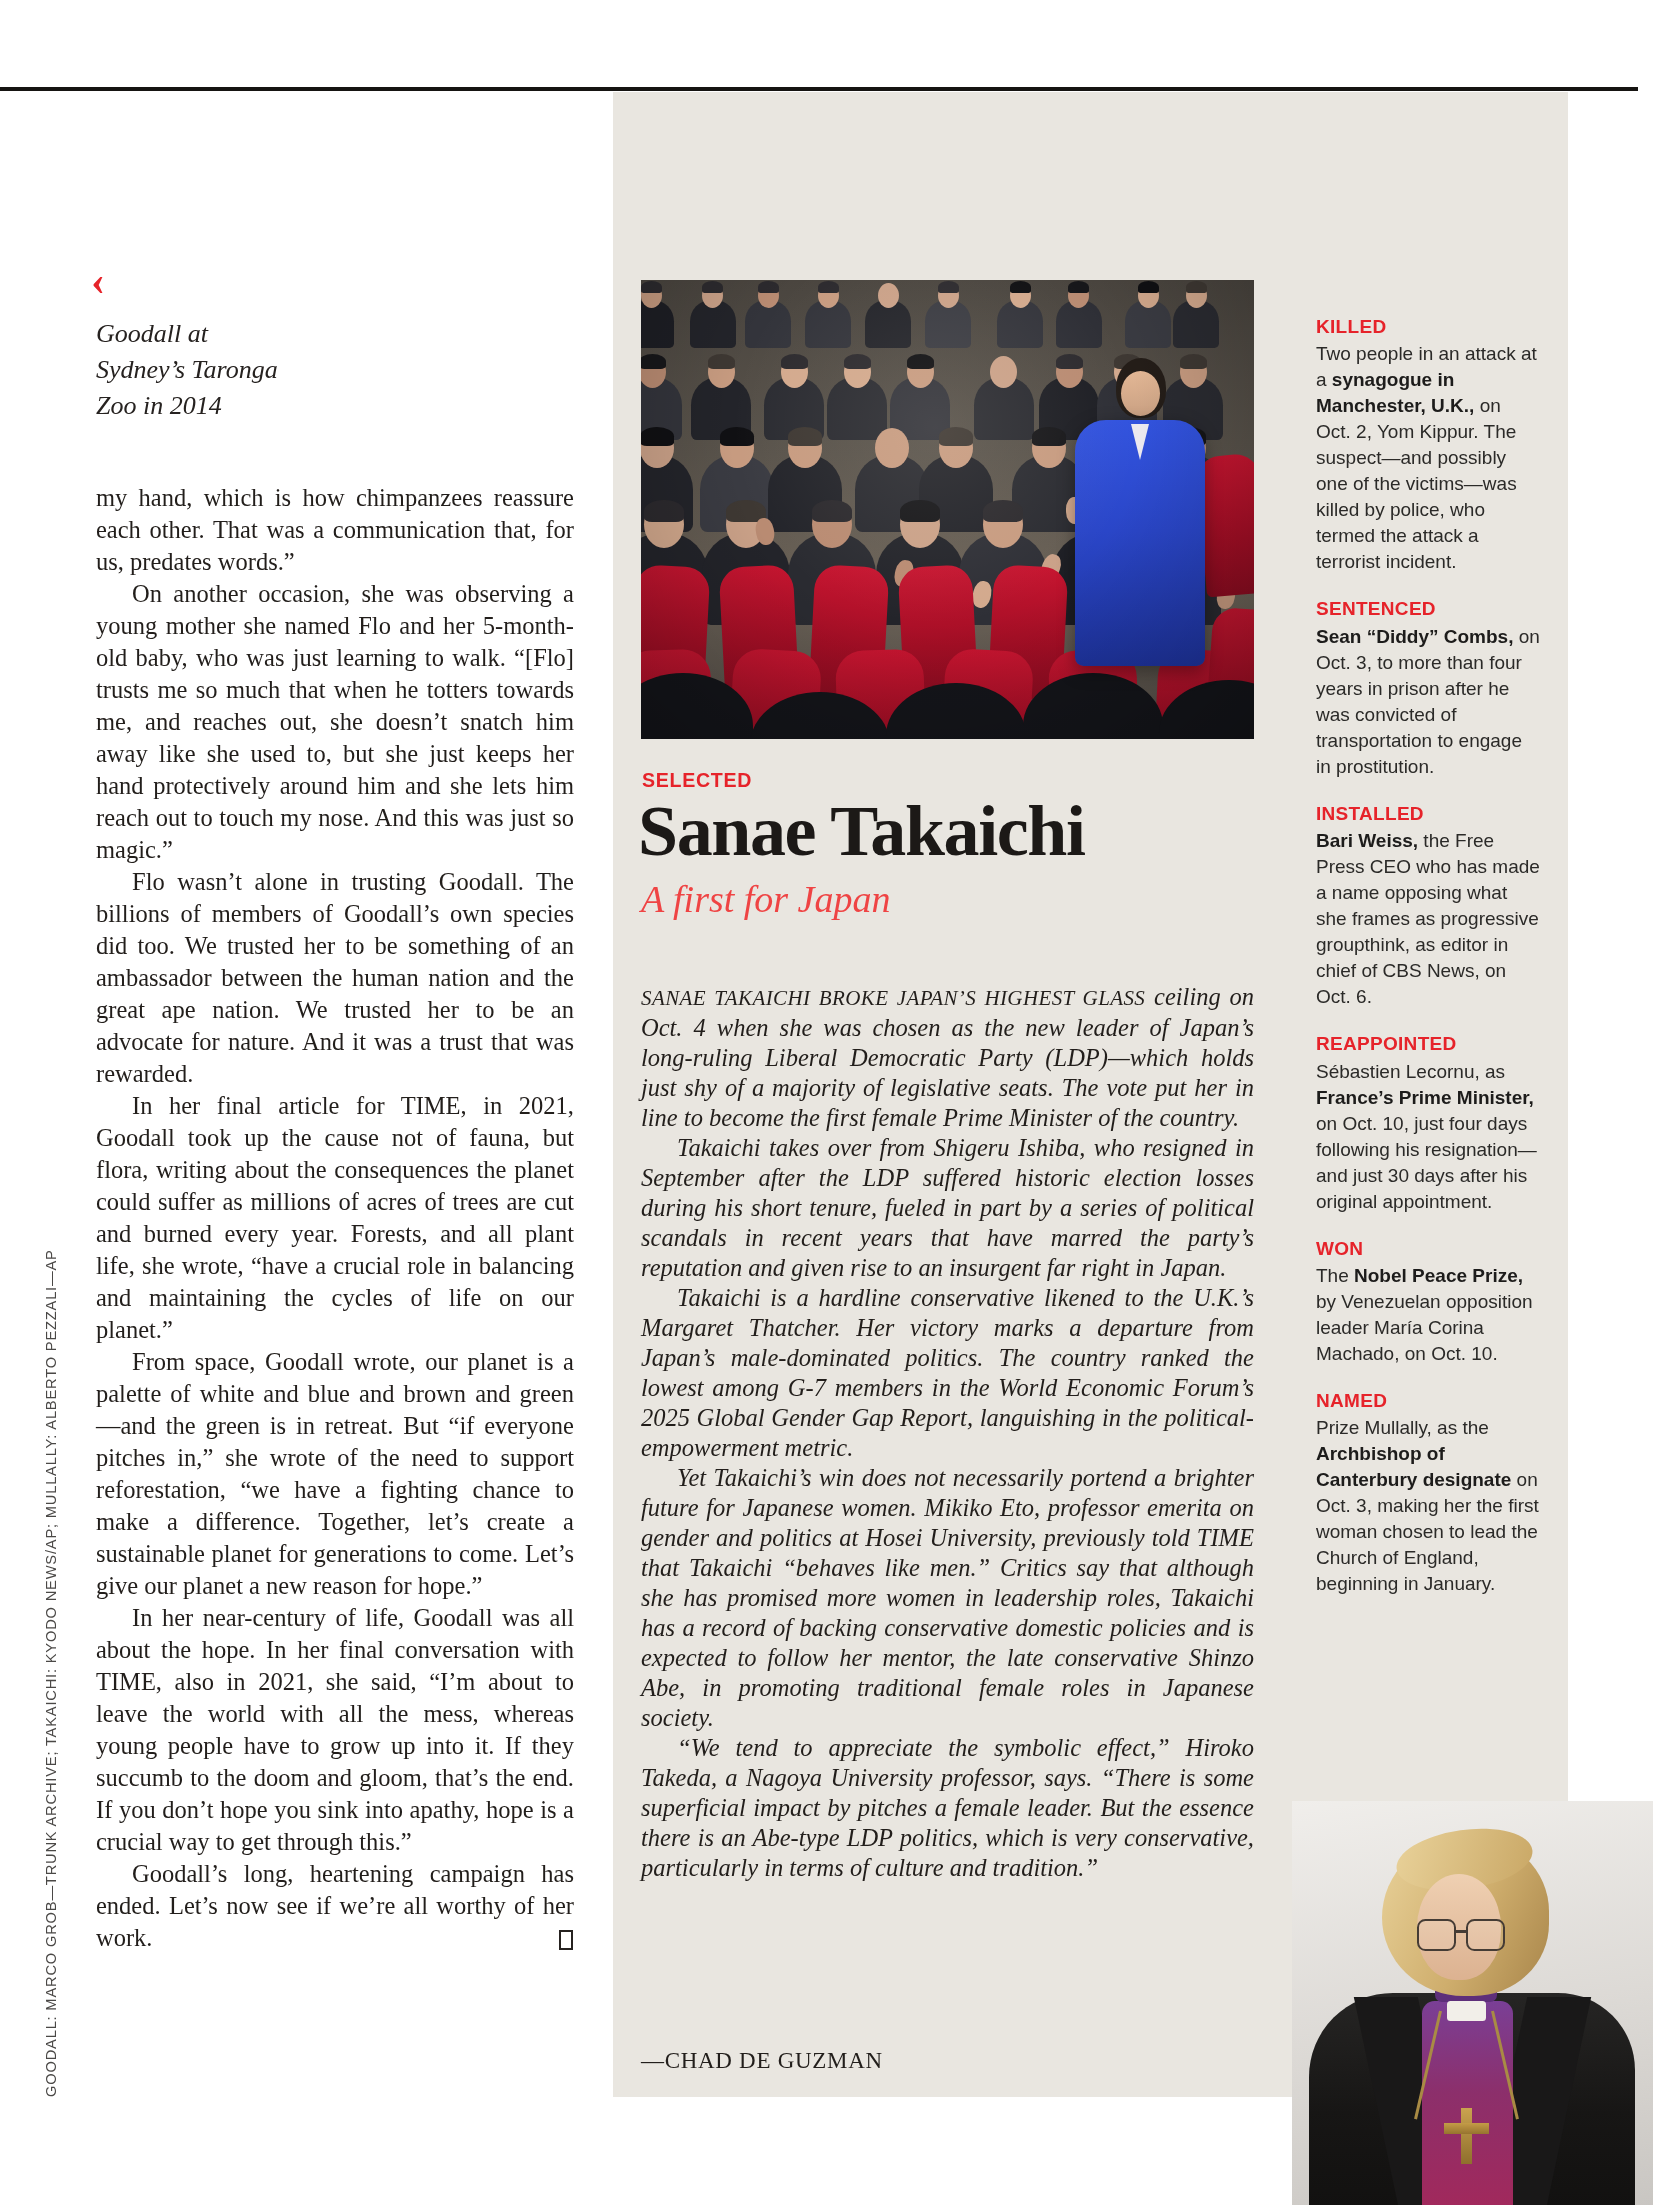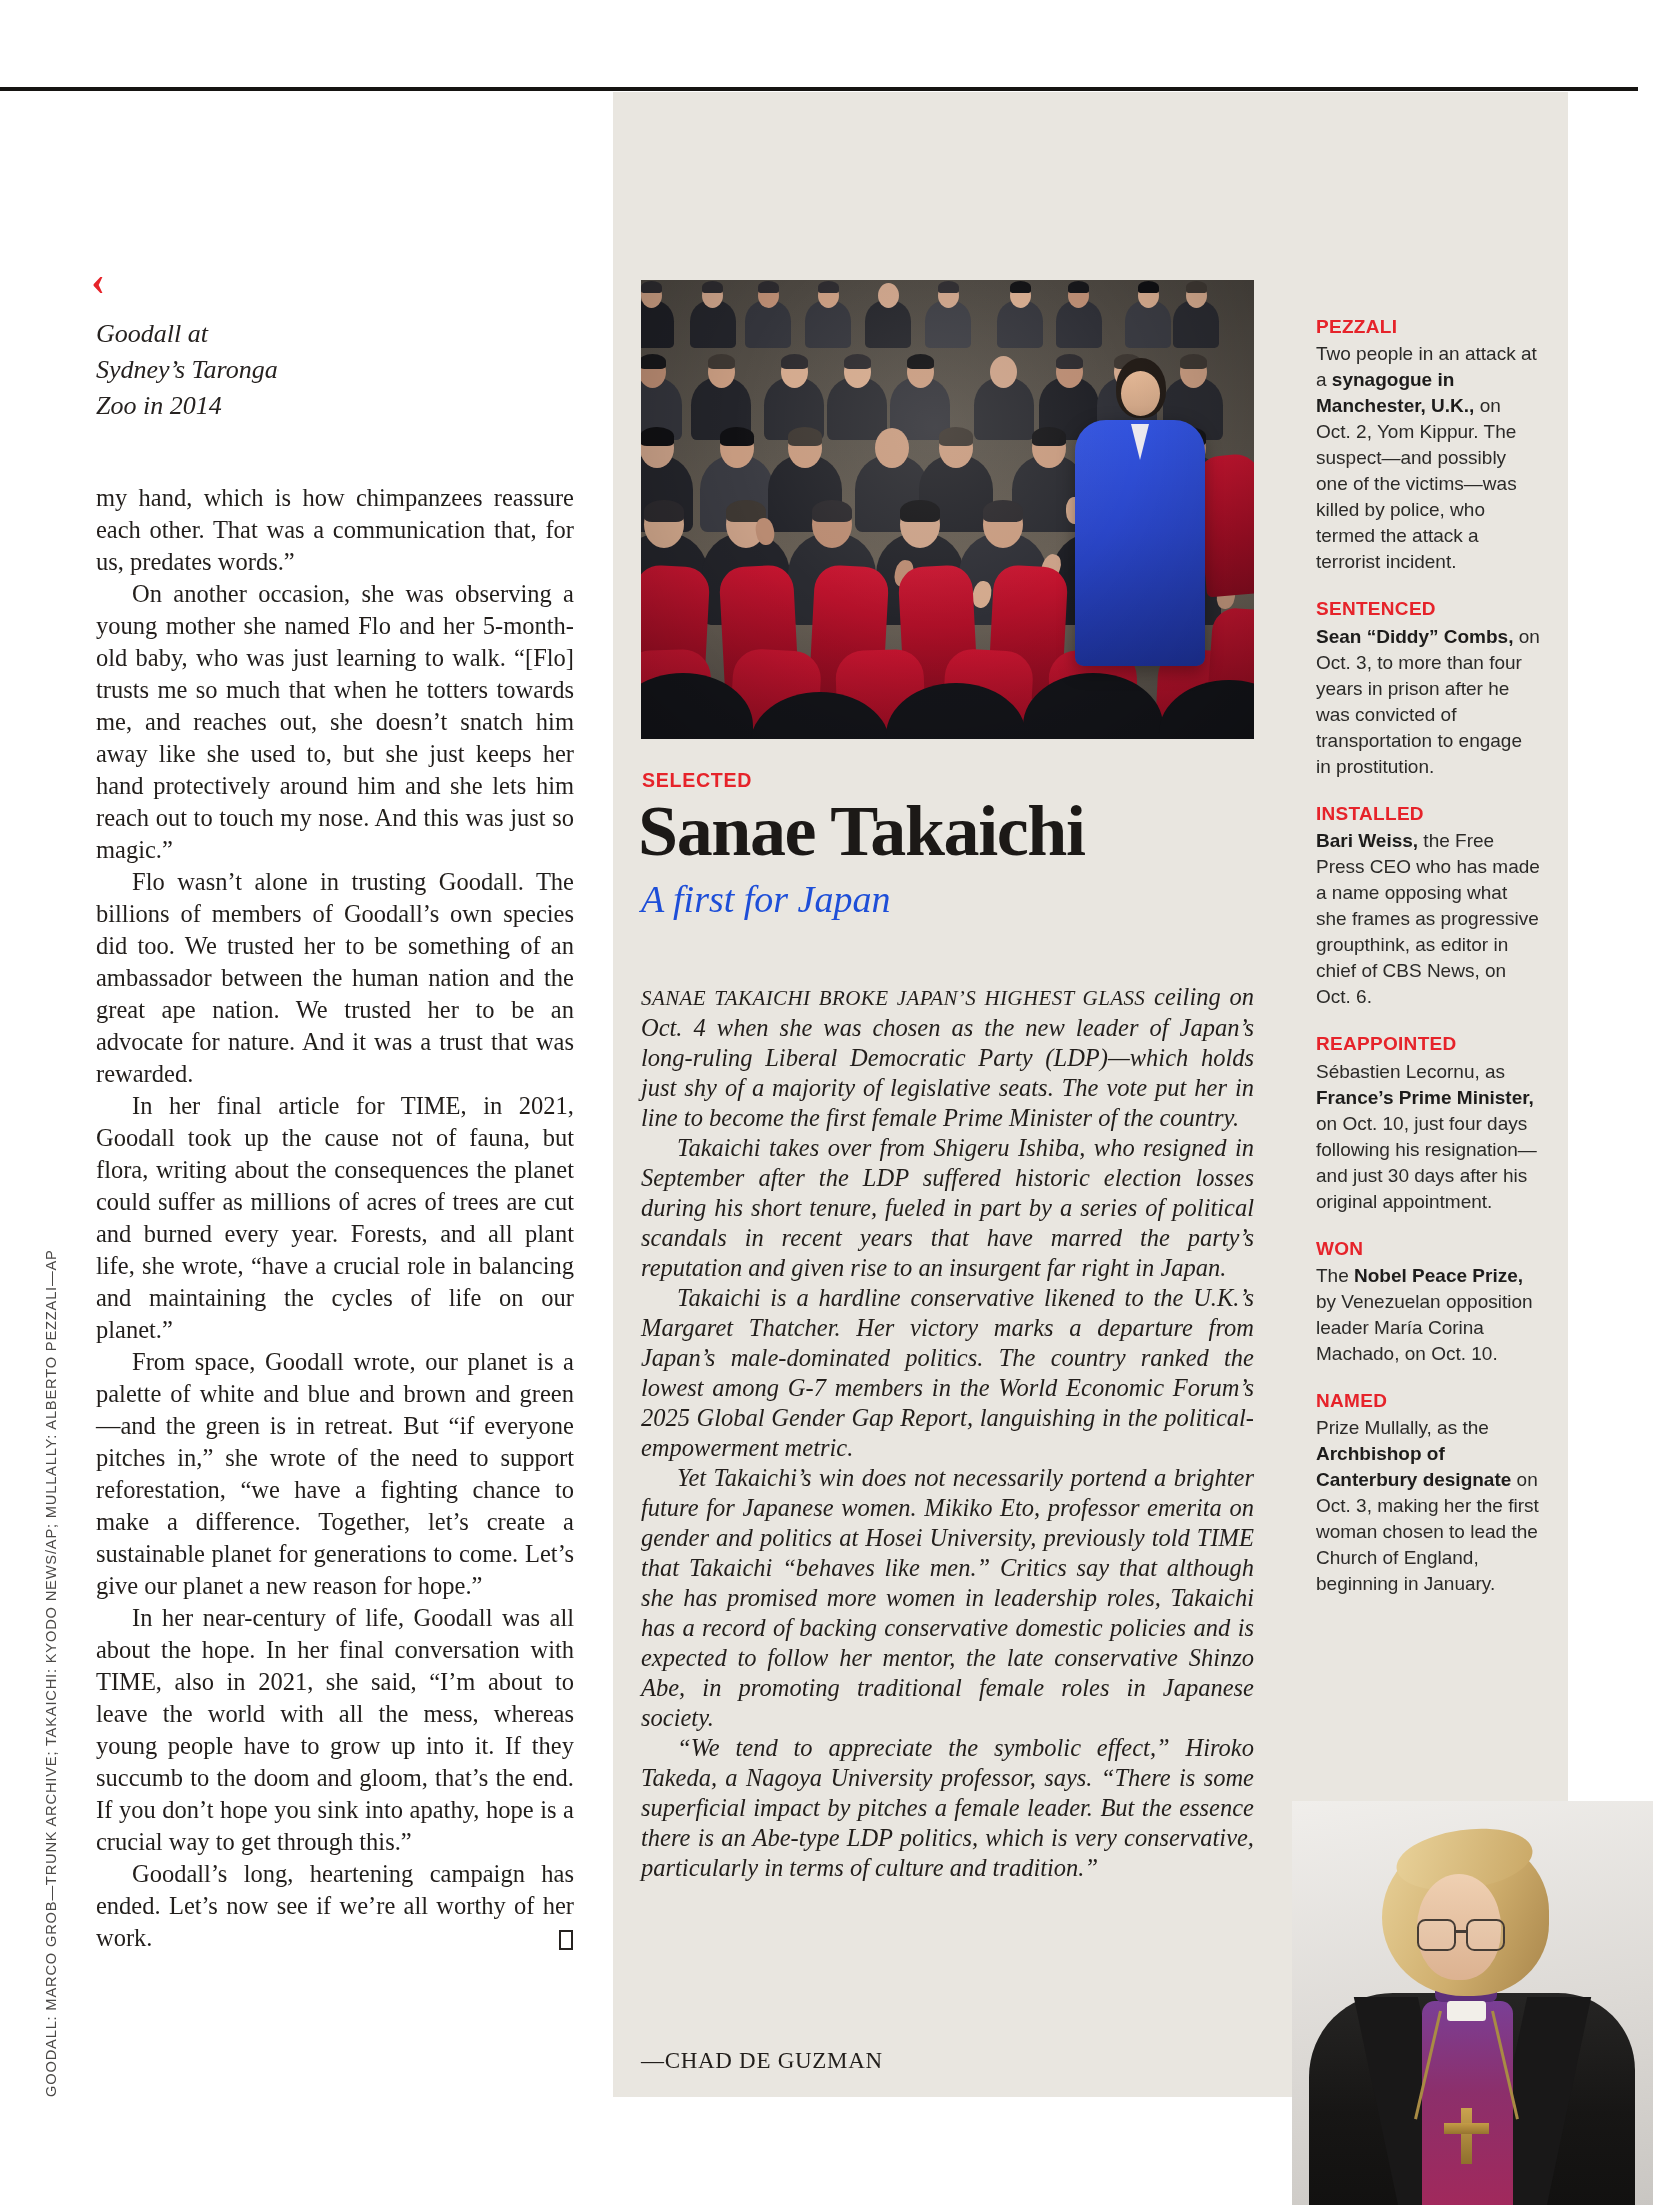--- a/index.html
+++ b/index.html
@@ -26,21 +26,21 @@
 
   
   .photo { position:absolute; left:641px; top:280px; width:613px; height:459px; overflow:hidden;
            background:linear-gradient(180deg,#4a453f 0%,#59534b 38%,#6b6257 68%,#544e48 100%); }
   .photo::after { content:''; position:absolute; inset:0; z-index:40;
            background:radial-gradient(ellipse at 48% 32%, rgba(255,245,230,0.10) 0%, rgba(0,0,0,0) 45%, rgba(0,0,0,0.28) 100%); }
   .kicker { position:absolute; left:642px; top:769px; font-family:"Liberation Sans",sans-serif;
             font-weight:bold; font-size:19.6px; letter-spacing:0.7px; color:#e6232a; }
   .headline { position:absolute; left:638px; top:795px; font-size:72px; font-weight:bold;
               letter-spacing:-1.4px; color:#1c1917; line-height:1; }
-  .subhead { position:absolute; left:641px; top:877px; font-style:italic; font-size:38px; color:#1d4ed8; }
+  .subhead { position:absolute; left:641px; top:877px; font-style:italic; font-size:38px; color:#ef4444; }
   .fbody { position:absolute; left:641px; top:982px; width:613px; font-size:24.5px;
            line-height:30px; text-align:justify; }
   .fbody p { margin:0;font-style:italic; }
   .fbody p.ind { text-indent:36px; }
   .lead { font-size:21px; letter-spacing:0.4px; }
   .byline { position:absolute; left:641px; top:2048px; width:613px; text-align:left;
             font-size:23px; letter-spacing:0.7px; color:#221e1b; }
 
   
   .sidebar { position:absolute; left:1316px; top:314px; width:224px;
@@ -275,21 +275,21 @@
         <p class="ind">Takaichi takes over from Shigeru Ishiba, who resigned in September after the LDP suffered historic election losses during his short tenure, fueled in part by a series of political scandals in recent years that have marred the party’s reputation and given rise to an insurgent far right in Japan.</p>
         <p class="ind">Takaichi is a hardline conservative likened to the U.K.’s Margaret Thatcher. Her victory marks a departure from Japan’s male-dominated politics. The country ranked the lowest among G-7 members in the World Economic Forum’s 2025 Global Gender Gap Report, languishing in the political-empowerment metric.</p>
         <p class="ind">Yet Takaichi’s win does not necessarily portend a brighter future for Japanese women. Mikiko Eto, professor emerita on gender and politics at Hosei University, previously told TIME that Takaichi “behaves like men.” Critics say that although she has promised more women in leadership roles, Takaichi has a record of backing conservative domestic policies and is expected to follow her mentor, the late conservative Shinzo Abe, in promoting traditional female roles in Japanese society.</p>
         <p class="ind">“We tend to appreciate the symbolic effect,” Hiroko Takeda, a Nagoya University professor, says. “There is some superficial impact by pitches a female leader. But the essence there is an Abe-type LDP politics, which is very conservative, particularly in terms of culture and tradition.”</p>
       </div>
     <div class="byline">—CHAD DE GUZMAN</div>
   </section>
 
   <aside class="sidebar" id="sidebar">
       <div class="brief">
-        <h4>PEZZALI</h4>
+        <h4>KILLED</h4>
         <p><span>Two people in an attack at a </span><span class="b">synagogue in Manchester, U.K.,</span><span> on Oct. 2, Yom Kippur. The suspect—and possibly one of the victims—was killed by police, who termed the attack a terrorist incident.</span></p>
       </div>
       <div class="brief">
         <h4>SENTENCED</h4>
         <p><span class="b">Sean “Diddy” Combs,</span><span> on Oct. 3, to more than four years in prison after he was convicted of transportation to engage in prostitution.</span></p>
       </div>
       <div class="brief">
         <h4>INSTALLED</h4>
         <p><span class="b">Bari Weiss,</span><span> the Free Press CEO who has made a name opposing what she frames as progressive groupthink, as editor in chief of CBS News, on Oct. 6.</span></p>
       </div>

